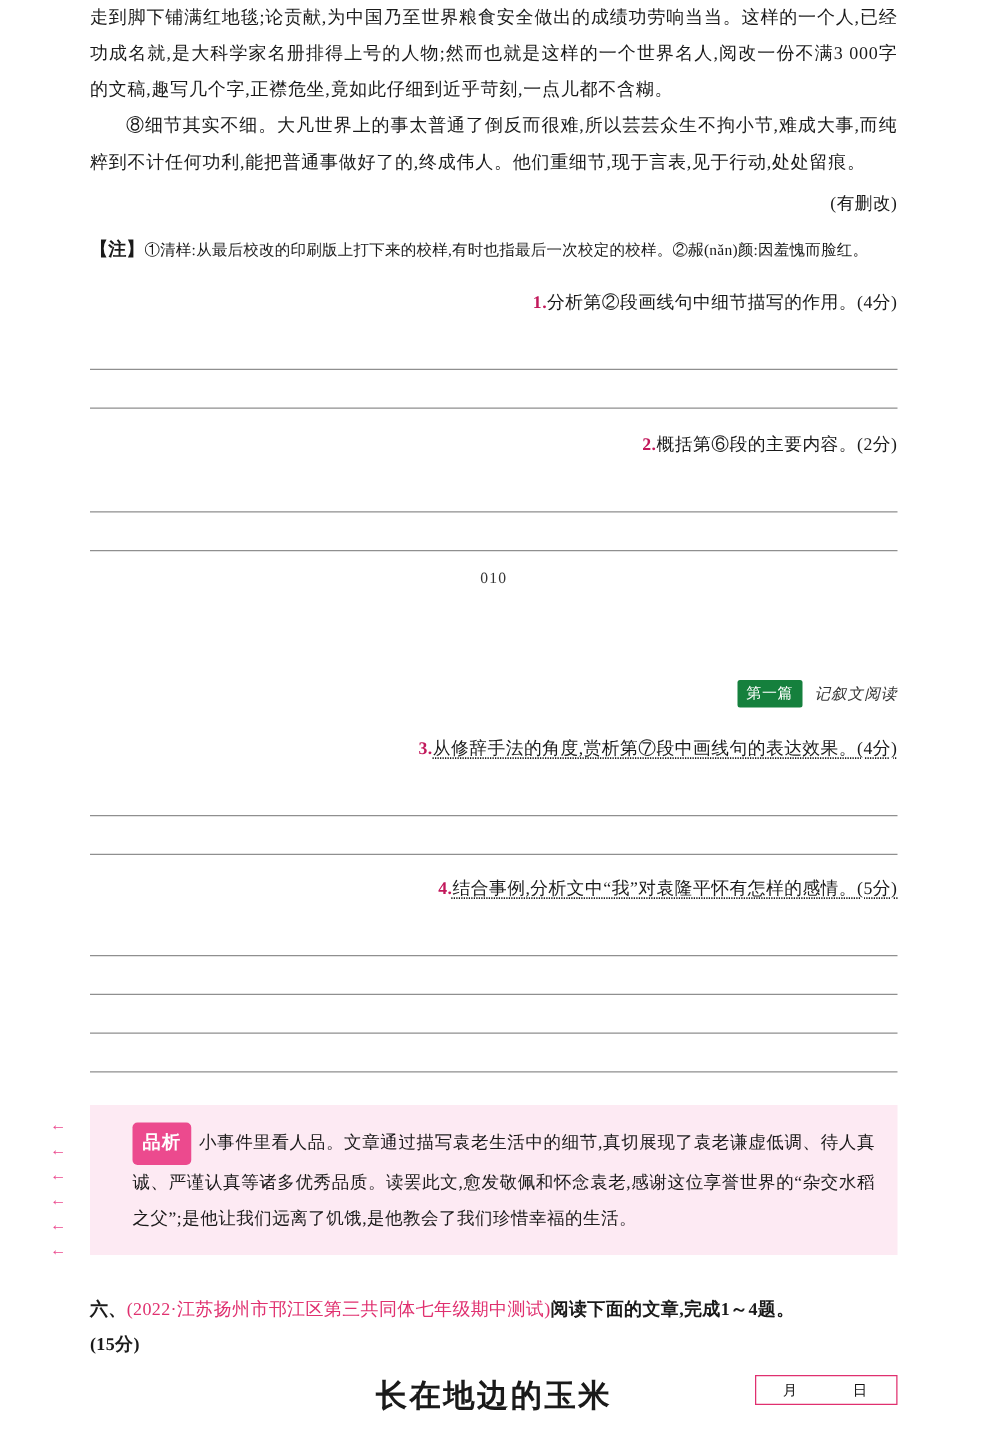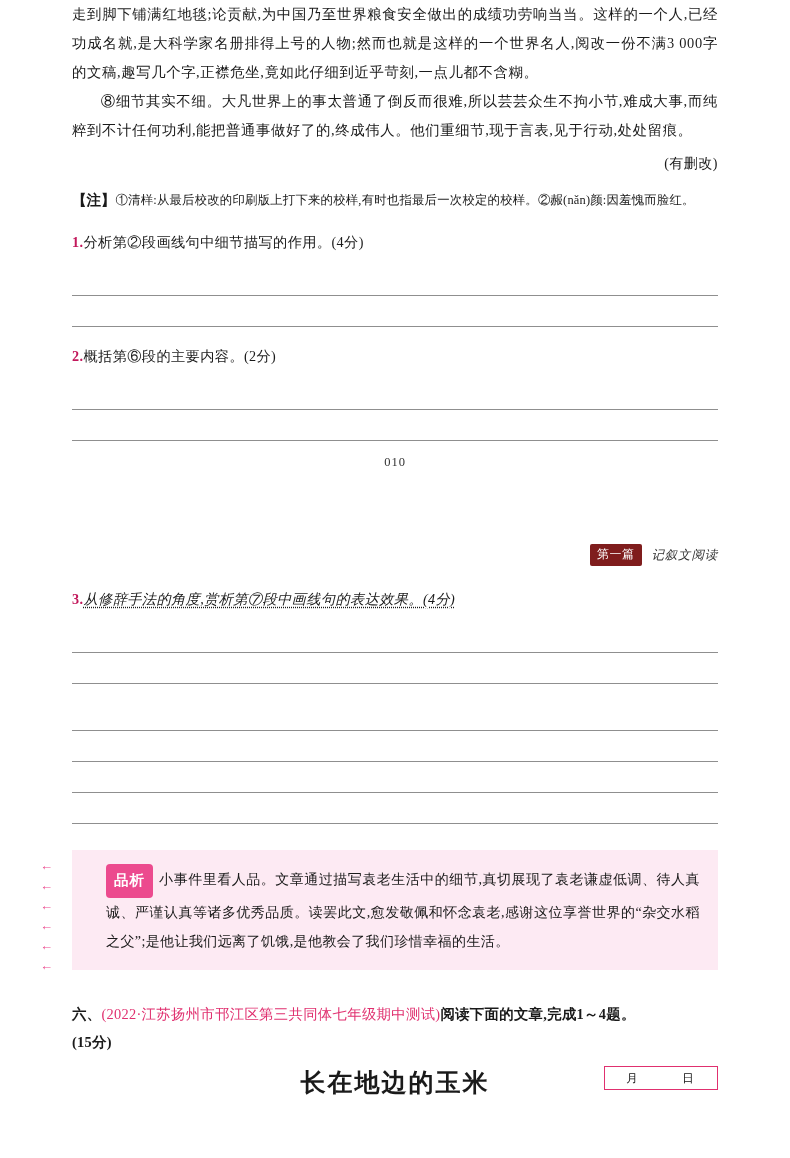--- a/index.html
+++ b/index.html
@@ -58,36 +58,36 @@
   .note-text {
     font-size: 12.4px;
     line-height: 26px;
     letter-spacing: .2px;
     text-align: justify;
   }
 
   
   .question {
     margin-top: 18px;
+    text-align: right;
   }
   .q-line {
     font-size: 14.2px;
     line-height: 22px;
     letter-spacing: .4px;
   }
   .q-num {
     color: #c2185b;
     font-weight: bold;
     font-family: "Liberation Serif", serif;
   }
   .u-dash {
     text-decoration: underline;
     text-decoration-style: dotted;
     text-underline-offset: 3px;
-    font-style: italic;
   }
   .answer-lines {
     margin-top: 12px;
   }
   .answer-lines .aline {
     border-bottom: 1px solid #8f8f8f;
     height: 30px;
   }
 
   
@@ -100,21 +100,21 @@
 
   
   .running-head {
     display: flex;
     justify-content: flex-end;
     align-items: center;
     gap: 10px;
     font-size: 12.5px;
   }
   .rh-badge {
-    background: #7f1d1d;
+    background: #15803d;
     color: #fff;
     padding: 2px 7px 3px;
     border-radius: 2px;
     font-size: 12px;
     letter-spacing: .5px;
   }
   .rh-text {
     color: #333;
     letter-spacing: .8px;
     font-style: italic;
@@ -261,20 +261,23 @@
     <div class="q-line">
       <span class="q-num">3.</span><span class="u-dash">从修辞手法的角度,赏析第⑦段中画线句的表达效果。(4分)</span>
     </div>
     <div class="answer-lines">
       <div class="aline"></div>
       <div class="aline"></div>
     </div>
   </div>
 
   <div class="question" style="margin-top:16px">
+    <div class="q-line">
+      <span class="q-num">4.</span><span class="u-dash">结合事例,分析文中“我”对袁隆平怀有怎样的感情。(5分)</span>
+    </div>
     <div class="answer-lines">
       <div class="aline"></div>
       <div class="aline"></div>
       <div class="aline"></div>
       <div class="aline"></div>
     </div>
   </div>
 
   <div class="appraise">
     <div class="arrows">

